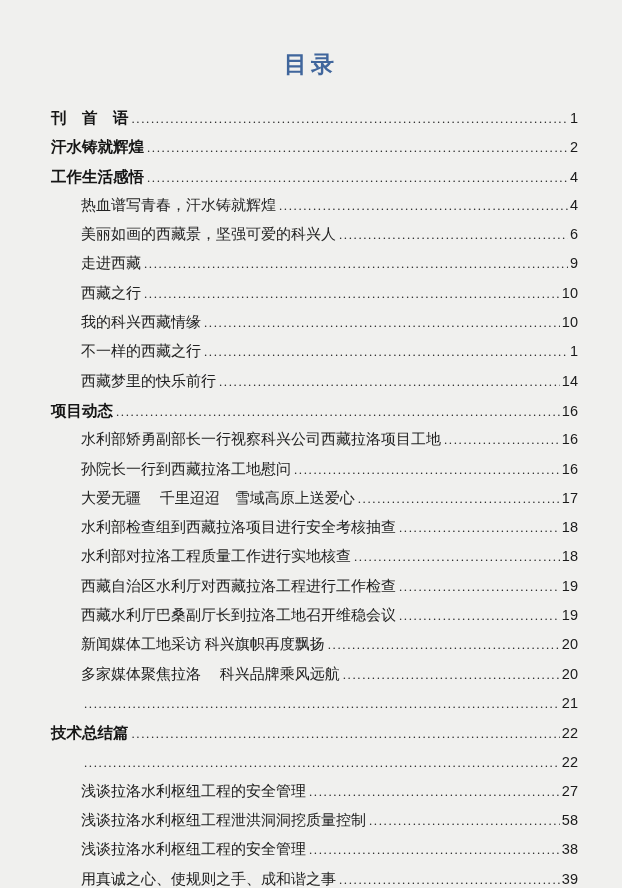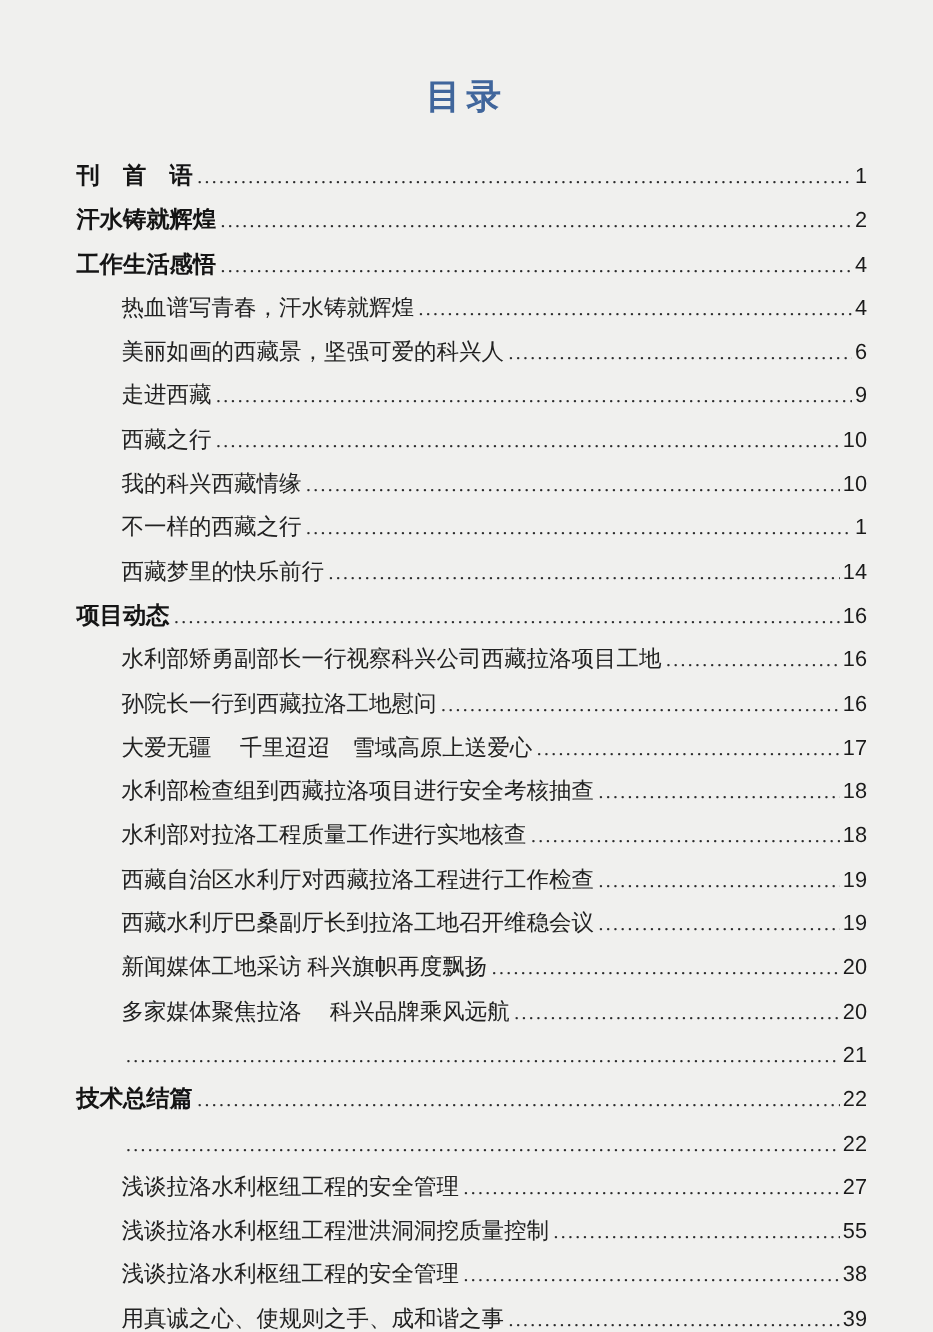--- a/index.html
+++ b/index.html
@@ -191,21 +191,21 @@
     <span class="toc-page-num">22</span>
   </div>
       <div class="toc-row lvl2">
     <span class="toc-text">浅谈拉洛水利枢纽工程的安全管理</span>
     <span class="toc-dots"></span>
     <span class="toc-page-num">27</span>
   </div>
       <div class="toc-row lvl2">
     <span class="toc-text">浅谈拉洛水利枢纽工程泄洪洞洞挖质量控制</span>
     <span class="toc-dots"></span>
-    <span class="toc-page-num">55</span>
+    <span class="toc-page-num">58</span>
   </div>
       <div class="toc-row lvl2">
     <span class="toc-text">浅谈拉洛水利枢纽工程的安全管理</span>
     <span class="toc-dots"></span>
     <span class="toc-page-num">38</span>
   </div>
       <div class="toc-row lvl2">
     <span class="toc-text">用真诚之心、使规则之手、成和谐之事</span>
     <span class="toc-dots"></span>
     <span class="toc-page-num">39</span>

